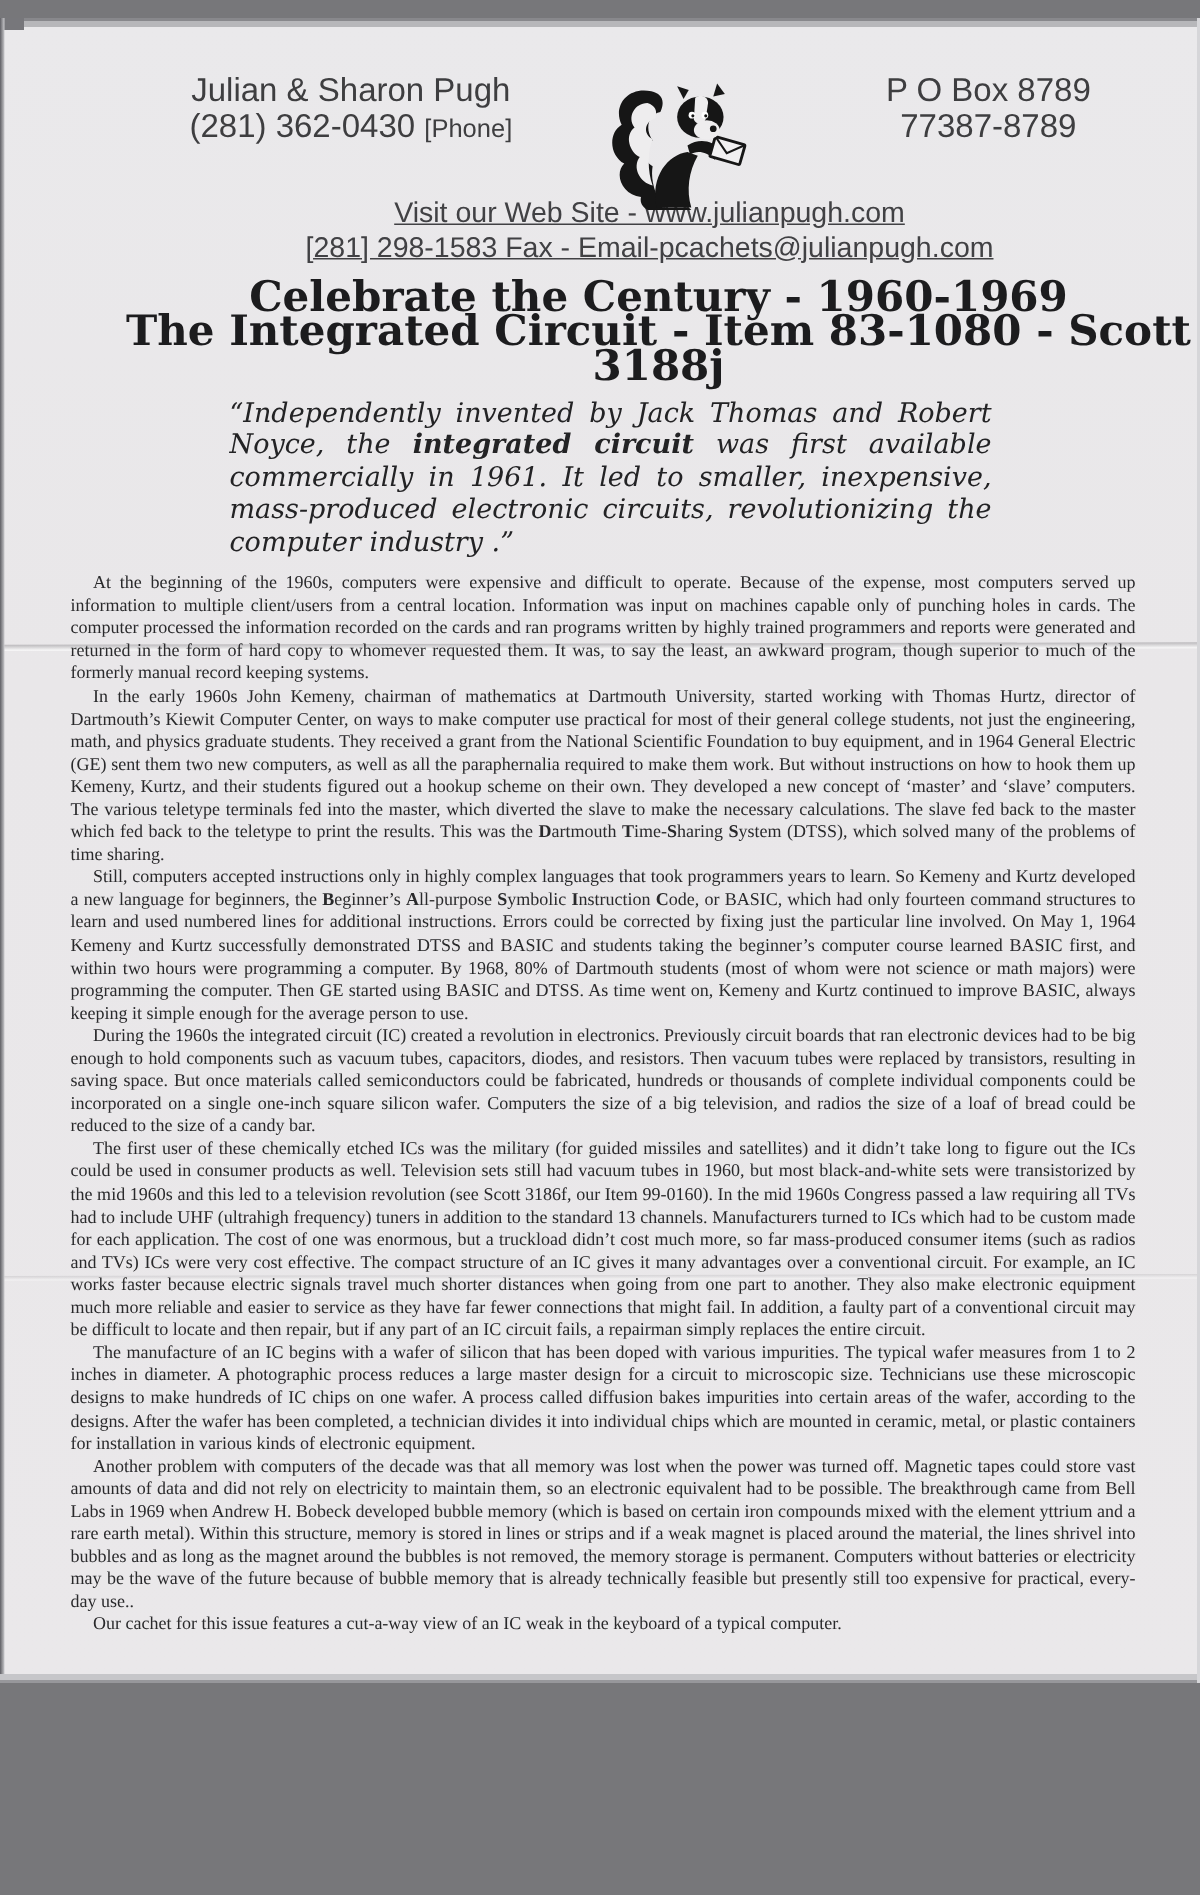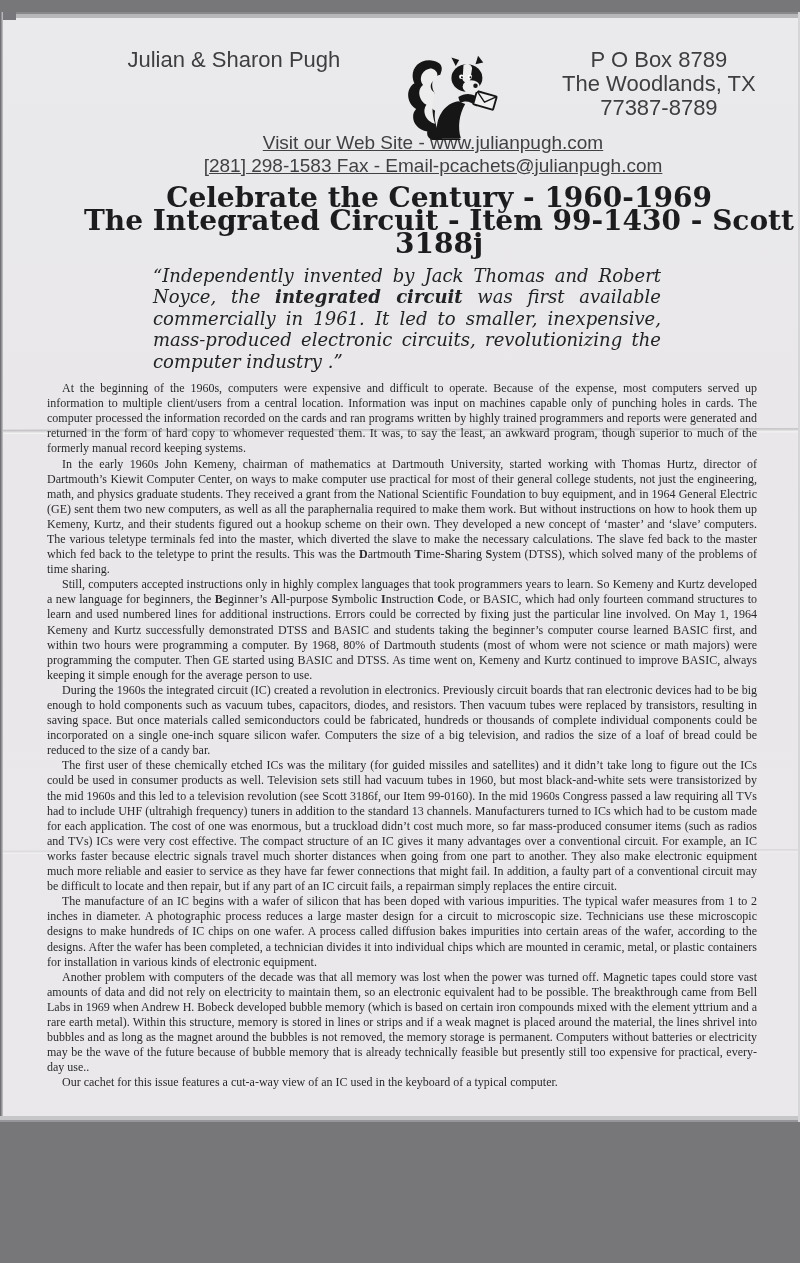--- a/index.html
+++ b/index.html
@@ -81,48 +81,48 @@
 <div class="page">
   <div class="crease crease-1"></div>
   <div class="crease crease-2"></div>
 
   <div class="content">
 
     <header>
       <div class="lh-row">
         <div class="lh-left">
           <div>Julian &amp; Sharon Pugh</div>
+          <div><span>(281) 362-0430</span> <span class="small">[Phone]</span></div>
         </div>
         <div class="lh-logo-space"></div>
         <div class="lh-right">
           <div>P O Box 8789</div>
-          <div>The Woodlands, TX</div>
           <div>77387-8789</div>
         </div>
       </div>
       <div class="lh-web">Visit our Web Site - www.julianpugh.com</div>
       <div class="lh-fax">[281] 298-1583 Fax - Email-pcachets@julianpugh.com</div>
     </header>
 
     <h1 class="page-title">
       <span>Celebrate the Century - 1960-1969</span><br>
-      <span>The Integrated Circuit - Item 99-1430 - Scott 3188j</span>
+      <span>The Integrated Circuit - Item 83-1080 - Scott 3188j</span>
     </h1>
 
     <blockquote class="intro-quote"><span>“Independently invented by Jack Thomas and Robert Noyce, the </span><span class="run-bold">integrated circuit</span><span> was first available commercially in 1961.  It led to smaller, inexpensive, mass-produced electronic circuits, revolutionizing the computer industry .”</span></blockquote>
 
     <main class="article-body">
         <p class="body-para"><span>At the beginning of the 1960s, computers were expensive and difficult to operate.  Because of the expense, most computers served up information to multiple client/users from a central location.  Information was input on machines capable only of punching holes in cards.  The computer processed the information recorded on the cards and ran programs written by highly trained programmers and reports were generated and returned in the form of hard copy to whomever requested them.  It was, to say the least, an awkward program, though superior to much of the formerly manual record keeping systems.</span></p>
         <p class="body-para"><span>In the early 1960s John Kemeny, chairman of mathematics at Dartmouth University, started working with Thomas Hurtz, director of Dartmouth’s Kiewit Computer Center, on ways to make computer use practical for most of their general college students, not just the engineering, math, and physics graduate students.  They received a grant from the National Scientific Foundation to buy equipment, and in 1964 General Electric (GE) sent them two new computers, as well as all the paraphernalia required to make them work.  But without instructions on how to hook them up Kemeny, Kurtz, and their students figured out a hookup scheme on their own.  They developed a new concept of ‘master’ and ‘slave’ computers.  The various teletype terminals fed into the master, which diverted the slave to make the necessary calculations.  The slave fed back to the master which fed back to the teletype to print the results.  This was the </span><span class="run-bold">D</span><span>artmouth </span><span class="run-bold">T</span><span>ime-</span><span class="run-bold">S</span><span>haring </span><span class="run-bold">S</span><span>ystem (DTSS), which solved many of the problems of time sharing.</span></p>
         <p class="body-para"><span>Still, computers accepted instructions only in highly complex languages that took programmers years to learn.  So Kemeny and Kurtz developed a new language for beginners, the </span><span class="run-bold">B</span><span>eginner’s </span><span class="run-bold">A</span><span>ll-purpose </span><span class="run-bold">S</span><span>ymbolic </span><span class="run-bold">I</span><span>nstruction </span><span class="run-bold">C</span><span>ode, or BASIC, which had only fourteen command structures to learn and used numbered lines for additional instructions.  Errors could be corrected by fixing just the particular line involved.  On May 1, 1964 Kemeny and Kurtz successfully demonstrated DTSS and BASIC and students taking the beginner’s computer course learned BASIC first, and within two hours were programming a computer.  By 1968, 80% of Dartmouth students (most of whom were not science or math majors) were programming the computer.  Then GE started using BASIC and DTSS.  As time went on, Kemeny and Kurtz continued to improve BASIC, always keeping it simple enough for the average person to use.</span></p>
         <p class="body-para"><span>During the 1960s the integrated circuit (IC) created a revolution in electronics.  Previously circuit boards that ran electronic devices had to be big enough to hold components such as vacuum tubes, capacitors, diodes, and resistors.  Then vacuum tubes were replaced by transistors, resulting in saving space.  But once materials called semiconductors could be fabricated, hundreds or thousands of complete individual components could be incorporated on a single one-inch square silicon wafer.  Computers the size of a big television, and radios the size of a loaf of bread could be reduced to the size of a candy bar.</span></p>
         <p class="body-para"><span>The first user of these chemically etched ICs was the military (for guided missiles and satellites) and it didn’t take long to figure out the ICs could be used in consumer products as well.  Television sets still had vacuum tubes in 1960, but most black-and-white sets were transistorized by the mid 1960s and this led to a television revolution (see Scott 3186f, our Item 99-0160).  In the mid 1960s Congress passed a law requiring all TVs had to include UHF (ultrahigh frequency) tuners in addition to the standard 13 channels.  Manufacturers turned to ICs which had to be custom made for each application.  The cost of one was enormous, but a truckload didn’t cost much more, so far mass-produced consumer items (such as radios and TVs) ICs were very cost effective.  The compact structure of an IC gives it many advantages over a conventional circuit.  For example, an IC works faster because electric signals travel much shorter distances when going from one part to another.  They also make electronic equipment much more reliable and easier to service as they have far fewer connections that might fail.  In addition, a faulty part of a conventional circuit may be difficult to locate and then repair, but if any part of an IC circuit fails, a repairman simply replaces the entire circuit.</span></p>
         <p class="body-para"><span>The manufacture of an IC begins with a wafer of silicon that has been doped with various impurities.  The typical wafer measures from 1 to 2 inches in diameter.  A photographic process reduces a large master design for a circuit to microscopic size.  Technicians use these microscopic designs to make hundreds of IC chips on one wafer.  A process called diffusion bakes impurities into certain areas of the wafer, according to the designs.  After the wafer has been completed, a technician divides it into individual chips which are mounted in ceramic, metal, or plastic containers for installation in various kinds of electronic equipment.</span></p>
         <p class="body-para"><span>Another problem with computers of the decade was that all memory was lost when the power was turned off.  Magnetic tapes could store vast amounts of data and did not rely on electricity to maintain them, so an electronic equivalent had to be possible. The breakthrough came from Bell Labs in 1969 when Andrew H. Bobeck developed bubble memory (which is based on certain iron compounds mixed with the element yttrium and a rare earth metal).  Within this structure, memory is stored in lines or strips and if a weak magnet is placed around the material, the lines shrivel into bubbles and as long as the magnet around the bubbles is not removed, the memory storage is permanent.  Computers without batteries or electricity may be the wave of the future because of bubble memory that is already technically feasible but presently still too expensive for practical, every-day use..</span></p>
-        <p class="body-para"><span>Our cachet for this issue features a cut-a-way view of an IC used in the keyboard of a typical computer.</span></p>
+        <p class="body-para"><span>Our cachet for this issue features a cut-a-way view of an IC weak in the keyboard of a typical computer.</span></p>
       </main>
   </div>
 
   <div class="lh-logo">
     <svg viewBox="0 0 110 100" width="112" height="86">
 
       <path d="M32 8 C 13 4 2 20 9 34 C -2 41 0 58 11 64 C 3 72 9 88 24 90 C 22 98 32 104 42 100 C 36 90 31 78 33 66 C 25 62 25 50 33 46 C 27 38 29 26 39 24 C 43 15 40 10 32 8 Z" fill="#161616"></path>
       <path d="M29 17 C 19 17 13 28 19 36 C 11 42 15 55 23 59 C 17 67 23 79 33 81 C 29 70 29 55 33 45 C 25 41 27 31 35 29 C 37 23 35 19 29 17 Z" fill="#eeedee"></path>
 
       <path d="M36 98 C 31 74 45 57 60 55 L 68 58 C 61 70 59 85 63 98 Z" fill="#161616"></path>

